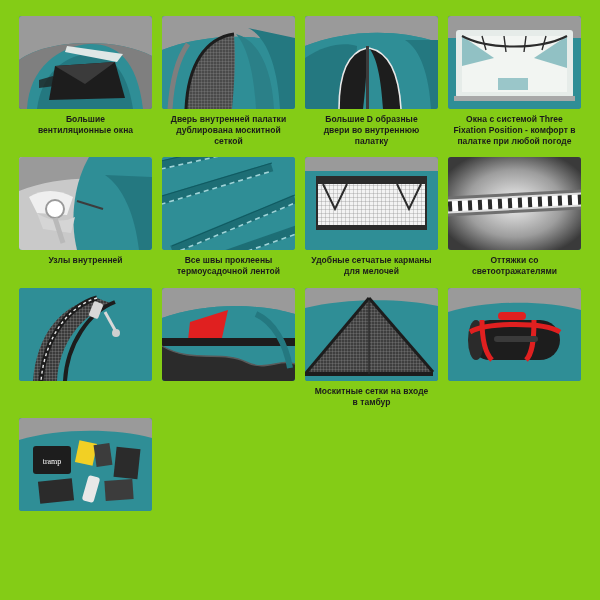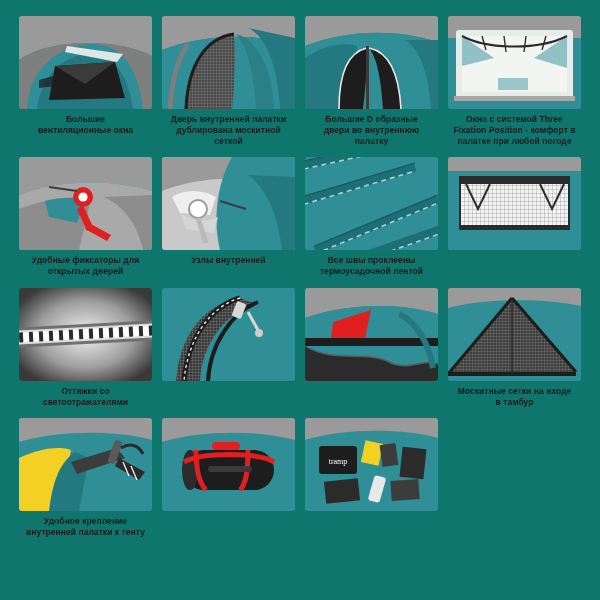--- a/index.html
+++ b/index.html
@@ -11,21 +11,21 @@
     height: 600px;
     background: #ffffff;
     font-family: "Liberation Sans", sans-serif;
     overflow: hidden;
   }
   .sheet {
     width: 600px;
     height: 600px;
     box-sizing: border-box;
     padding: 16px 14px 10px 14px;
-    background: #0f766e;
+    background: #84cc16;
   }
   .grid {
     display: grid;
     grid-template-columns: repeat(4, 133px);
     column-gap: 10px;
     row-gap: 4px;
     justify-content: center;
   }
   .cell {
     width: 133px;
@@ -131,38 +131,20 @@
           <path d="M119 20 L86 42 L119 52 Z" fill="#2f8e96" opacity="0.5"></path>
           <path d="M14 20 C40 34 92 34 119 20" fill="none" stroke="#2b2b2b" stroke-width="2"></path>
           <path d="M34 20 L38 34 M56 20 L58 36 M78 20 L76 36 M98 20 L94 34" stroke="#2b2b2b" stroke-width="1.4"></path>
           <rect x="50" y="62" width="30" height="12" fill="#2f8e96" opacity="0.45"></rect>
           <rect x="6" y="80" width="121" height="5" fill="#a8a8a8"></rect>
         </svg>
       </div>
       <div class="caption">Окна с системой Three<br>Fixation Position - комфорт в<br>палатке при любой погоде</div>
     </div>
 
-    <div class="cell">
-      <div class="thumb">
-        <svg viewBox="0 0 133 93" xmlns="http://www.w3.org/2000/svg">
-          <rect width="133" height="93" fill="#2f8e96"></rect>
-          <path d="M0 0 H133 V34 C96 22 38 22 0 38 Z" fill="#9a9a9a"></path>
-          <path d="M0 38 C38 22 96 22 133 34 V93 H0 Z" fill="#a9a9a9"></path>
-          <path d="M0 52 C30 40 60 38 72 42 L60 93 H0 Z" fill="#8d8d8d"></path>
-          <path d="M84 40 C104 48 118 66 124 93 H133 V38 Z" fill="#8d8d8d"></path>
-          <path d="M26 44 C40 40 56 40 66 44 L58 66 L30 60 Z" fill="#2f8e96"></path>
-          <circle cx="64" cy="40" r="10" fill="#e02020"></circle>
-          <circle cx="64" cy="40" r="4.6" fill="#ffffff"></circle>
-          <path d="M64 48 L74 70 L68 74 L58 52 Z" fill="#e02020"></path>
-          <path d="M70 66 L92 78 L88 84 L66 72 Z" fill="#e02020"></path>
-          <path d="M30 30 L58 34" stroke="#3c3c3c" stroke-width="2"></path>
-        </svg>
-      </div>
-      <div class="caption">Удобные фиксаторы для<br>открытых дверей</div>
-    </div>
 
     <div class="cell">
       <div class="thumb">
         <svg viewBox="0 0 133 93" xmlns="http://www.w3.org/2000/svg">
           <rect width="133" height="93" fill="#c9c9c9"></rect>
           <path d="M0 0 H133 V30 C92 18 40 18 0 34 Z" fill="#9a9a9a"></path>
           <path d="M70 0 H133 V93 H58 C50 60 56 24 70 0 Z" fill="#2f8e96"></path>
           <path d="M86 18 C104 30 116 58 120 93 H133 V20 Z" fill="#247880"></path>
           <path d="M10 40 C22 32 40 32 54 40 L48 58 L18 56 Z" fill="#efefef"></path>
           <path d="M18 56 C30 64 44 66 56 60 L52 76 L24 72 Z" fill="#d5d5d5"></path>
@@ -212,20 +194,21 @@
           <rect width="133" height="93" fill="#2f8e96"></rect>
           <rect x="0" y="0" width="133" height="14" fill="#9a9a9a"></rect>
           <rect x="12" y="20" width="109" height="52" fill="url(#mesh8)" stroke="#2b2b2b" stroke-width="2"></rect>
           <rect x="12" y="20" width="109" height="7" fill="#2b2b2b"></rect>
           <path d="M18 27 L30 52 L42 27" fill="none" stroke="#2b2b2b" stroke-width="2"></path>
           <path d="M92 27 L104 52 L116 27" fill="none" stroke="#2b2b2b" stroke-width="2"></path>
           <rect x="12" y="68" width="109" height="5" fill="#2b2b2b"></rect>
           <rect x="0" y="80" width="133" height="13" fill="#2f8e96"></rect>
         </svg>
       </div>
+      <div class="caption">Удобные сетчатые карманы<br>для мелочей</div>
     </div>
 
     <div class="cell">
       <div class="thumb">
         <svg viewBox="0 0 133 93" xmlns="http://www.w3.org/2000/svg">
           <defs>
             <radialGradient id="glow9" cx="50%" cy="50%" r="60%">
               <stop offset="0%" stop-color="#f2f2f2"></stop>
               <stop offset="60%" stop-color="#9d9d9d"></stop>
               <stop offset="100%" stop-color="#3a3a3a"></stop>
@@ -310,38 +293,20 @@
           <path d="M64 10 L128 84" fill="none" stroke="#1d1d1d" stroke-width="3"></path>
           <path d="M64 10 L0 86" fill="none" stroke="#1d1d1d" stroke-width="3"></path>
           <path d="M0 86 H128" stroke="#1d1d1d" stroke-width="4"></path>
           <path d="M64 12 L64 86" stroke="#2b2b2b" stroke-width="1.4"></path>
           <rect x="0" y="88" width="133" height="5" fill="#2f8e96"></rect>
         </svg>
       </div>
       <div class="caption">Москитные сетки на входе<br>в тамбур</div>
     </div>
 
-    <div class="cell">
-      <div class="thumb">
-        <svg viewBox="0 0 133 93" xmlns="http://www.w3.org/2000/svg">
-          <rect width="133" height="93" fill="#2f8e96"></rect>
-          <path d="M0 0 H133 V22 C96 12 40 12 0 24 Z" fill="#9a9a9a"></path>
-          <path d="M0 40 C22 30 40 28 52 32 L40 93 H0 Z" fill="#f2d024"></path>
-          <path d="M30 93 C34 60 42 44 56 34 L70 40 L60 93 Z" fill="#247880"></path>
-          <path d="M52 44 L98 30 L106 40 L58 56 Z" fill="#3c3c3c"></path>
-          <rect x="92" y="22" width="8" height="24" rx="3" fill="#5a5a5a" transform="rotate(20 96 34)"></rect>
-          <path d="M102 30 C112 24 120 28 124 36" fill="none" stroke="#2b2b2b" stroke-width="3"></path>
-          <path d="M100 40 L126 54 L120 62 L96 48 Z" fill="#2b2b2b"></path>
-          <g stroke="#ffffff" stroke-width="1.2">
-            <path d="M104 44 L110 58 M112 48 L118 62"></path>
-          </g>
-        </svg>
-      </div>
-      <div class="caption">Удобное крепление<br>внутренней палатки к тенту</div>
-    </div>
 
     <div class="cell">
       <div class="thumb">
         <svg viewBox="0 0 133 93" xmlns="http://www.w3.org/2000/svg">
           <rect width="133" height="93" fill="#2f8e96"></rect>
           <path d="M0 0 H133 V22 C96 12 40 12 0 24 Z" fill="#9a9a9a"></path>
           <rect x="22" y="32" width="90" height="40" rx="20" fill="#1d1d1d"></rect>
           <ellipse cx="28" cy="52" rx="8" ry="20" fill="#2b2b2b"></ellipse>
           <path d="M22 44 C40 34 96 34 112 44" fill="none" stroke="#e02020" stroke-width="5"></path>
           <path d="M34 32 C34 54 38 66 44 72" fill="none" stroke="#e02020" stroke-width="5"></path>

